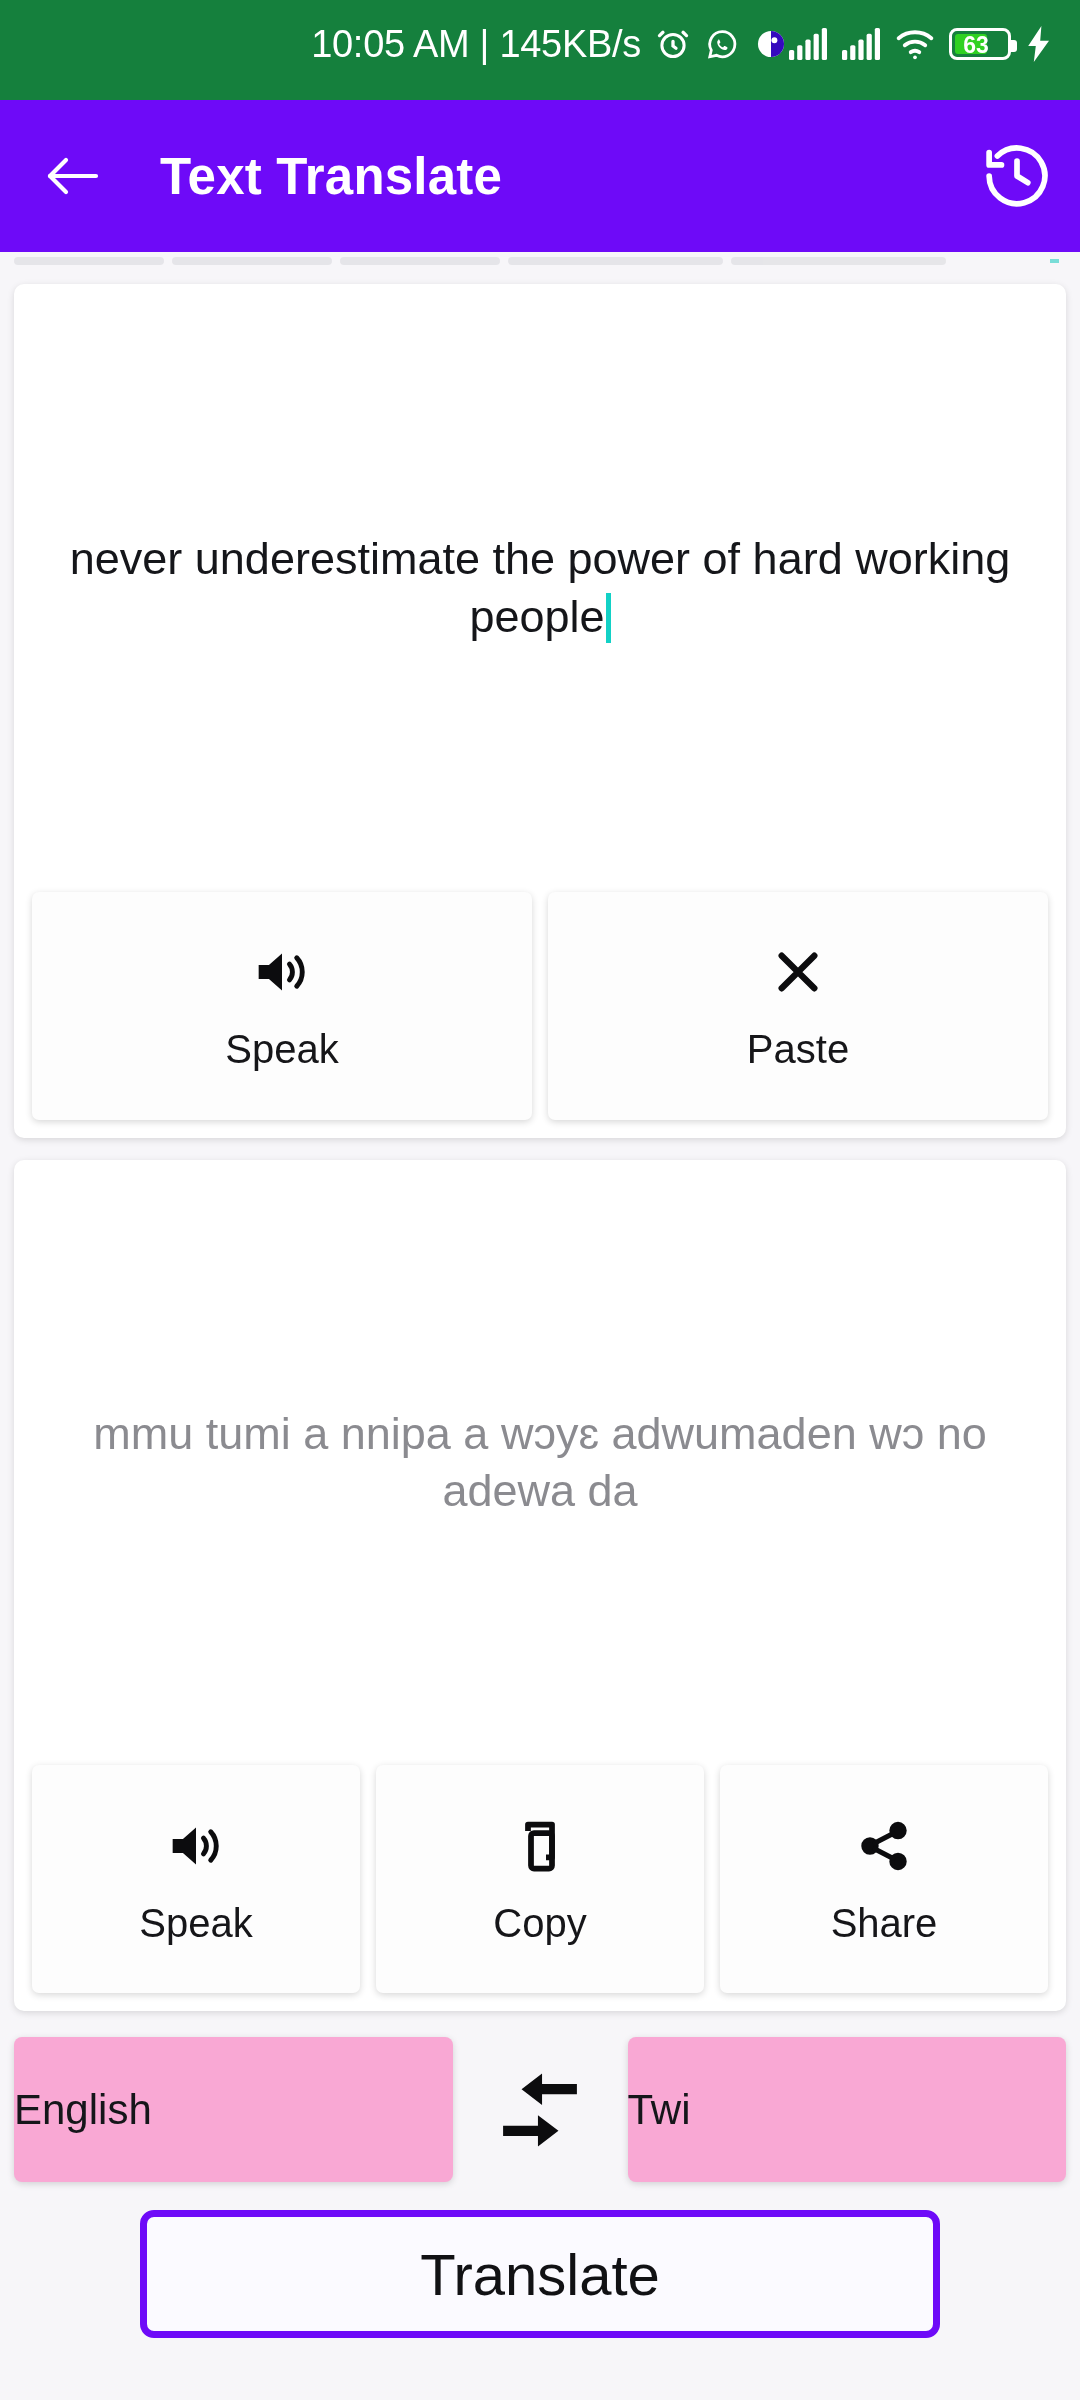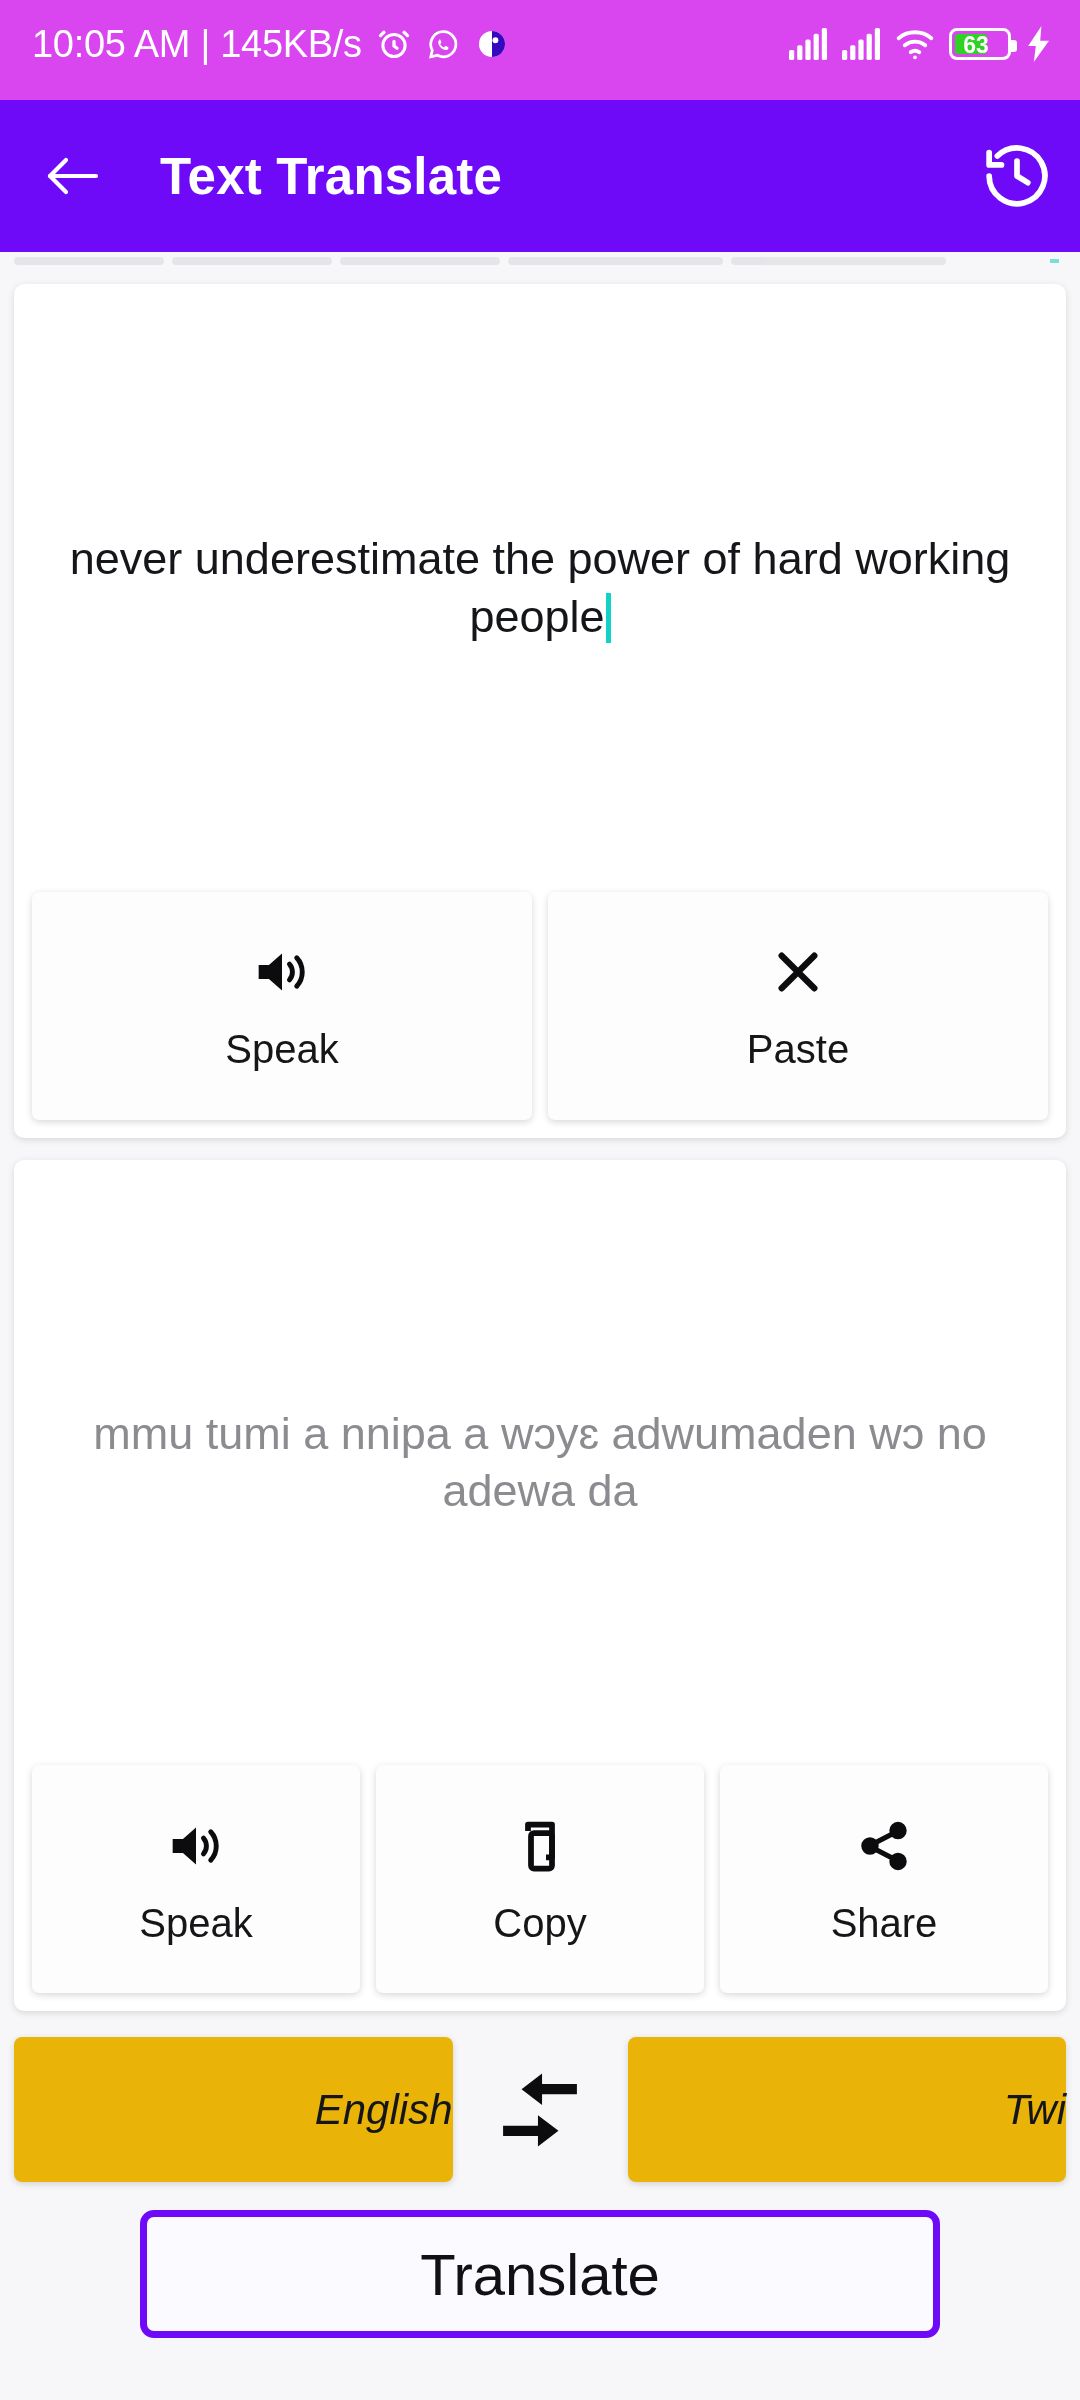--- a/index.html
+++ b/index.html
@@ -17,24 +17,24 @@
     width: 1080px;
     height: 2400px;
     background: #f7f6f9;
     display: flex;
     flex-direction: column;
   }
 
   
   .status-bar {
     height: 100px;
-    background: #d946ef;
-    display: flex;
-    align-items: center;
-    justify-content: space-between;
+    background: #15803d;
+    display: flex;
+    align-items: center;
+    justify-content: flex-end;
     padding: 0 26px 12px 32px;
     flex: 0 0 auto;
   }
   .status-left {
     display: flex;
     align-items: center;
     gap: 14px;
   }
   .status-clock {
     color: #ffffff;
@@ -228,28 +228,27 @@
   .lang-row {
     display: flex;
     align-items: center;
     padding: 0 14px;
     margin-top: 26px;
     gap: 0;
   }
   .lang-btn {
     flex: 1;
     height: 145px;
-    background: #eab308;
+    background: #f9a8d4;
     border-radius: 8px;
     box-shadow: 0 2px 7px rgba(0,0,0,0.15);
     display: flex;
     align-items: center;
-    justify-content: flex-end;
+    justify-content: flex-start;
     cursor: pointer;
-    font-style: italic;
   }
   .lang-label {
     font-size: 42px;
     color: #15161a;
   }
   .swap-btn {
     width: 175px;
     height: 145px;
     display: flex;
     align-items: center;

